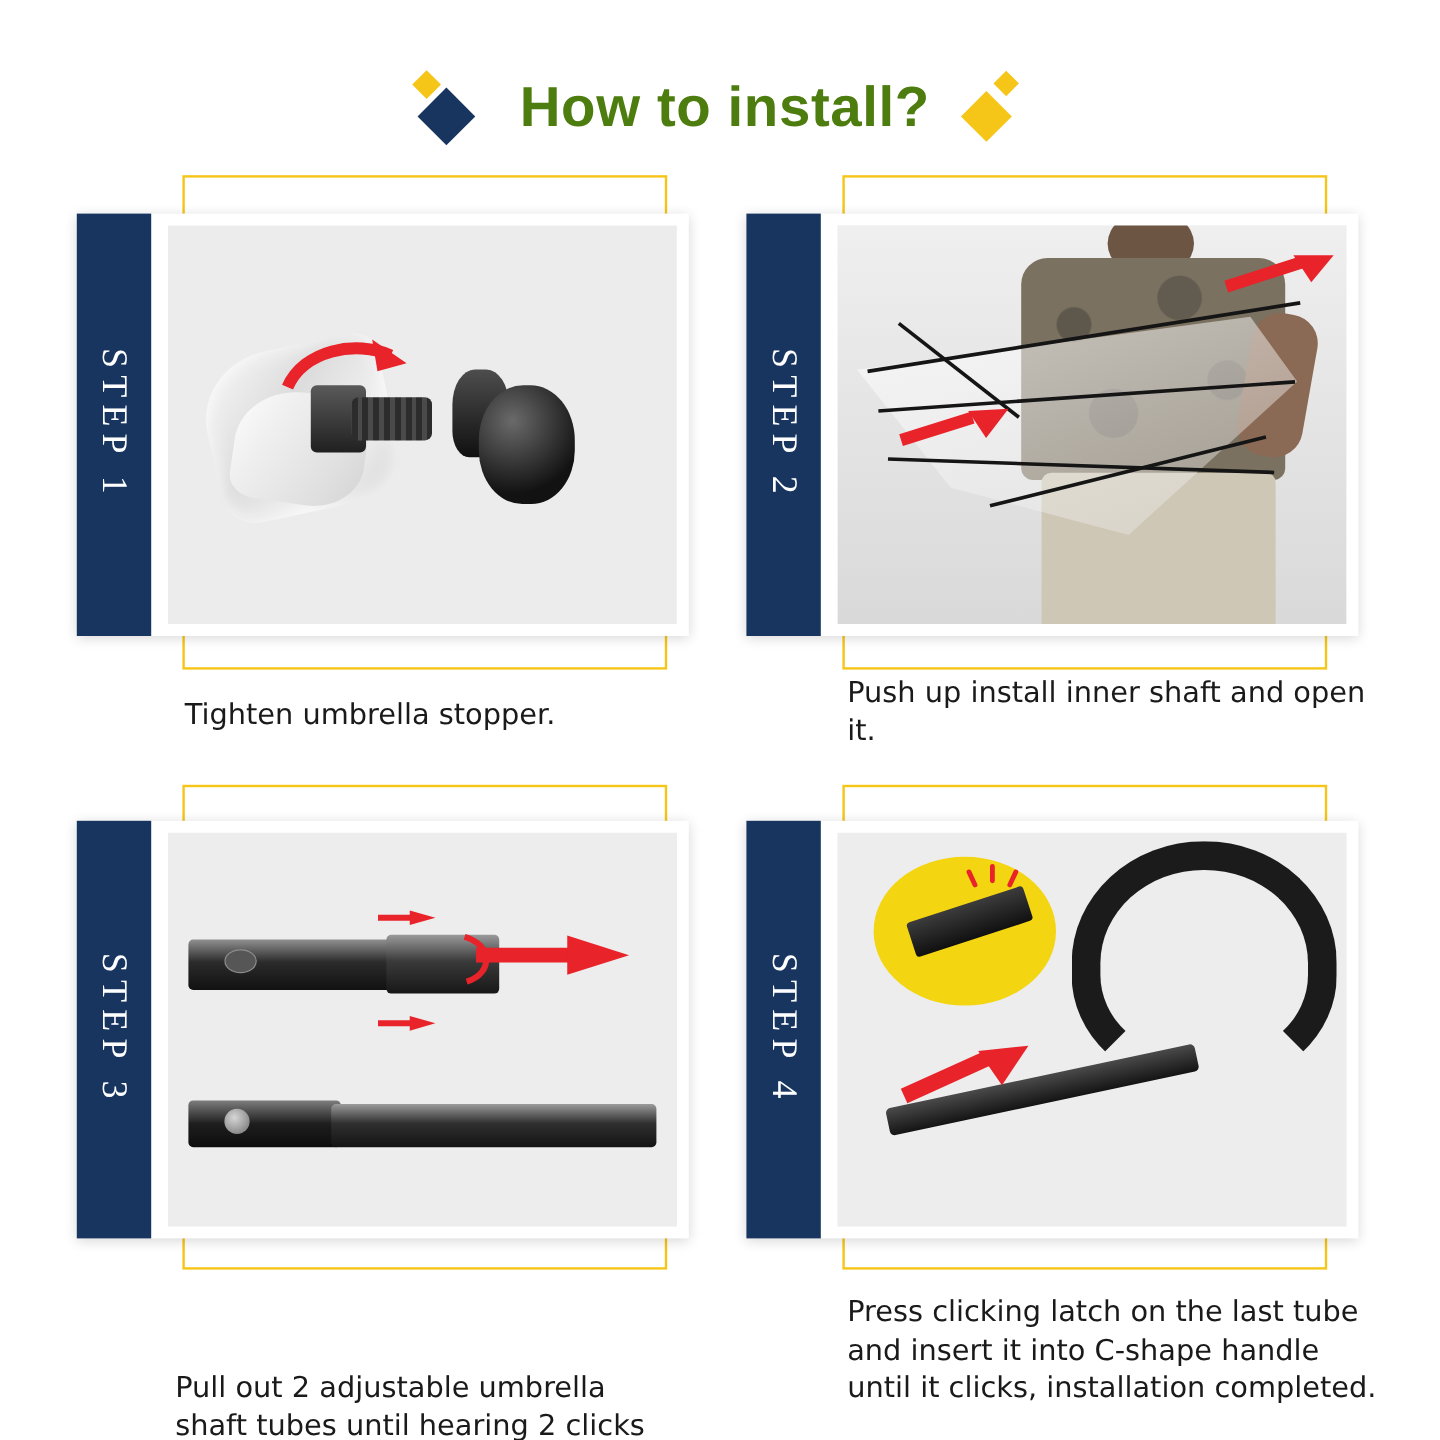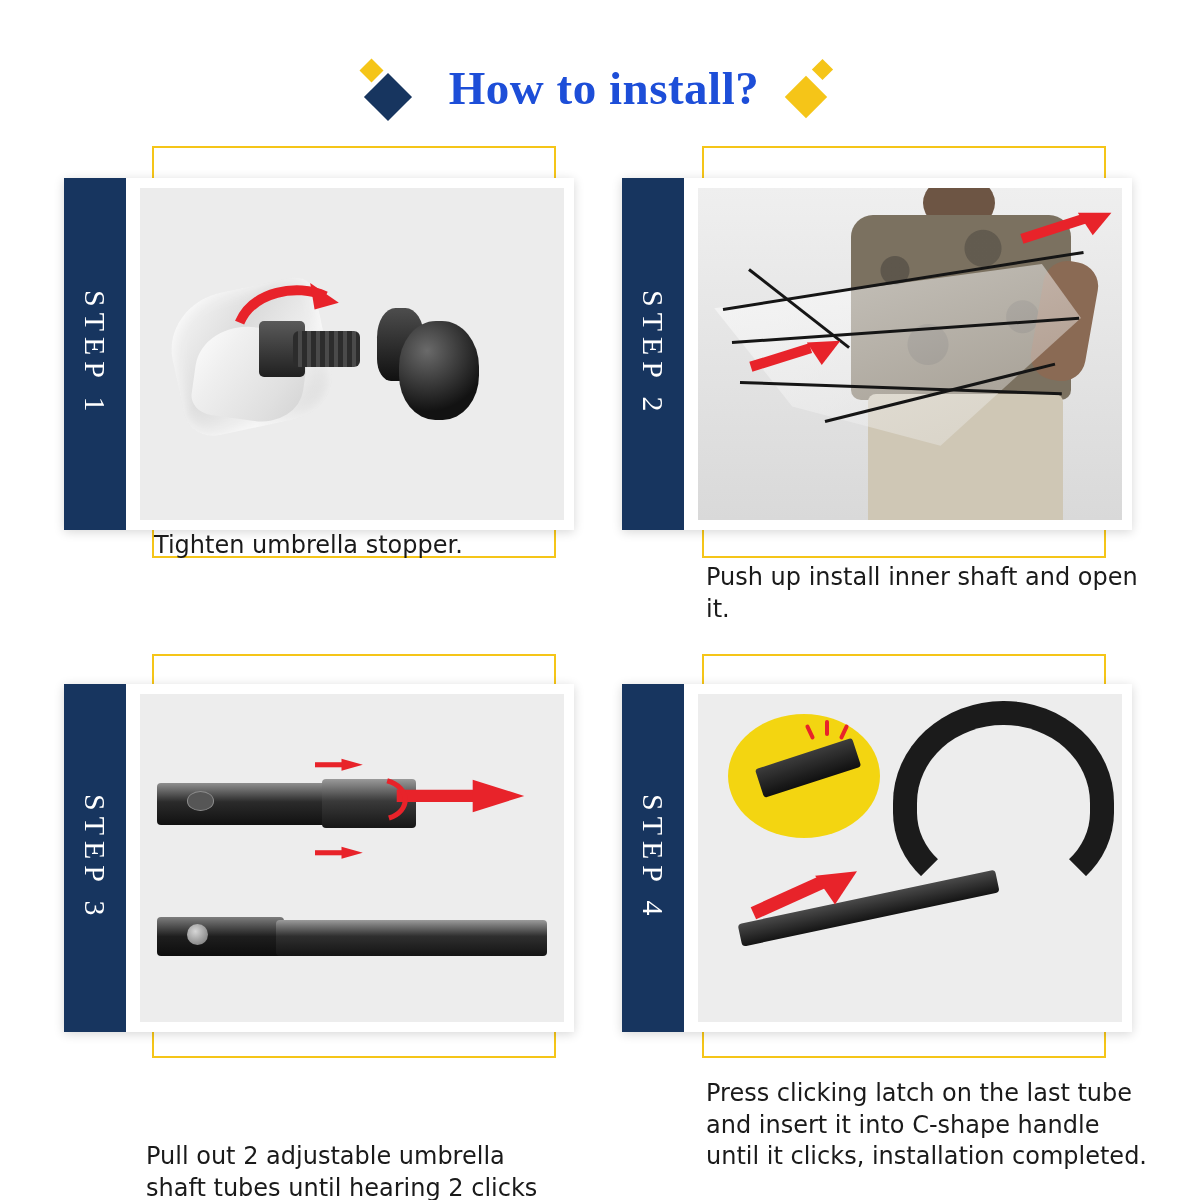--- a/index.html
+++ b/index.html
@@ -22,24 +22,24 @@
     top: 48px;
     left: 0;
     width: 1200px;
     height: 80px;
     display: flex;
     align-items: center;
     justify-content: center;
     gap: 26px;
   }
   .title-text {
-    font-family: Liberation Serif, serif;
+    font-family: Liberation Sans, sans-serif;
     font-size: 47px;
     font-weight: bold;
-    color: #1d4ed8;
+    color: #4d7c0f;
     letter-spacing: 0.5px;
     white-space: nowrap;
   }
   .diamond-group-left {
     position: relative;
     width: 60px;
     height: 60px;
   }
   .diamond-group-right {
     position: relative;
@@ -361,21 +361,21 @@
         <div class="s1-screw"></div>
         <div class="s1-cap-a"></div>
         <div class="s1-cap-b"></div>
         <svg class="arrow-wrap" viewBox="0 0 100 60" style="left:22%; top:26%; width:26%; height:20%;">
           <path d="M6 44 C18 16, 58 8, 84 20" stroke="#e8232a" stroke-width="9" fill="none"></path>
           <polygon points="96 26, 70 8, 74 32" fill="#e8232a"></polygon>
         </svg>
       </div>
     </div>
   </div>
-  <div class="caption" style="left:154px; top:530px; width:420px;">Tighten umbrella stopper.</div>
+  <div class="caption" style="left:154px; top:580px; width:420px;">Tighten umbrella stopper.</div>
 </div>
 
 <div class="step-block" style="left:0;top:0;">
   <div class="frame-outline" style="left:702px; top:146px; width:404px; height:412px;"></div>
   <div class="card" style="left:622px; top:178px; width:510px; height:352px;">
     <div class="step-label">
       <span>STEP 2</span>
     </div>
     <div class="photo">
       <div class="ill">

